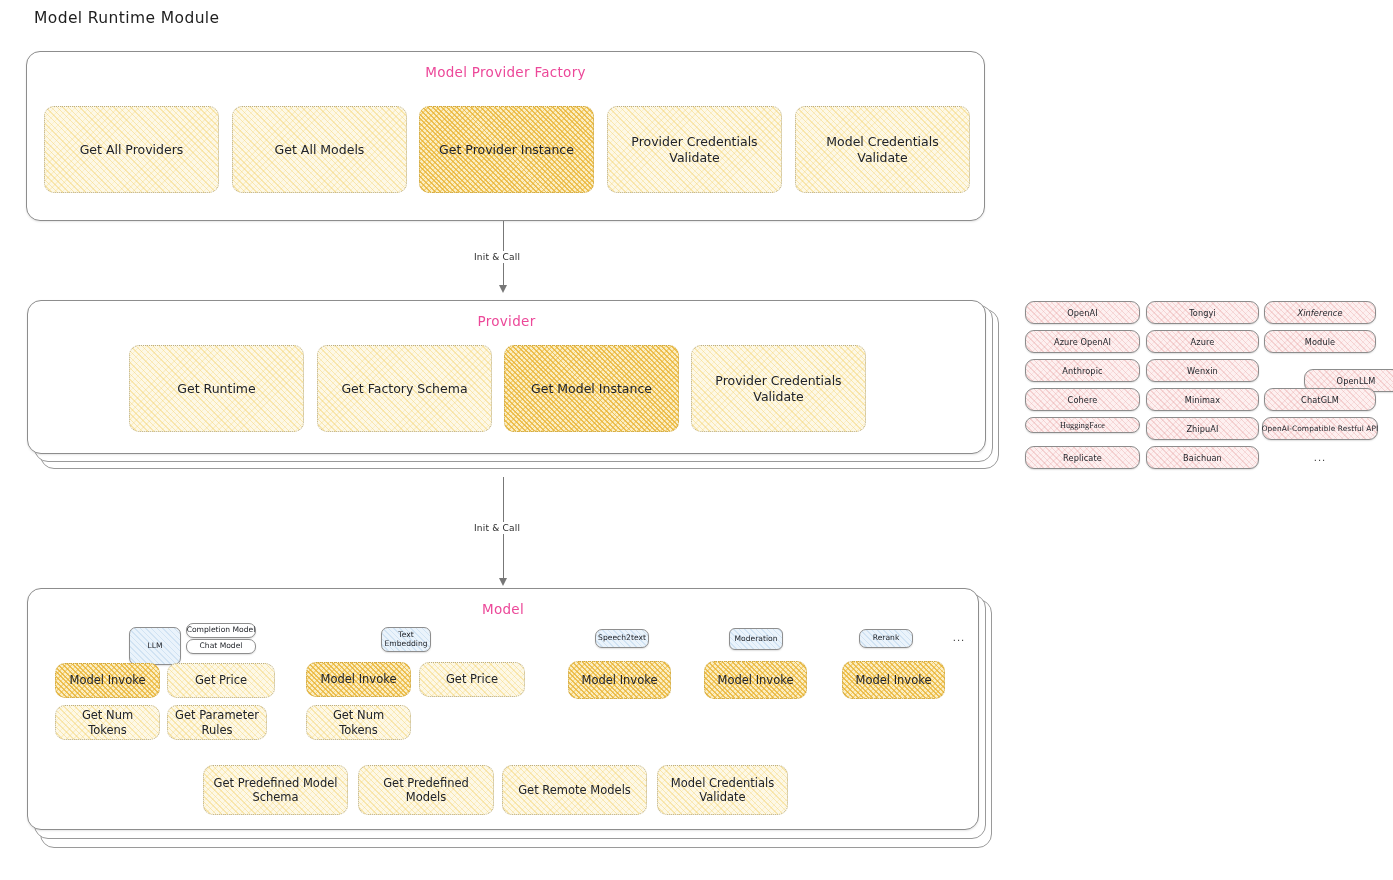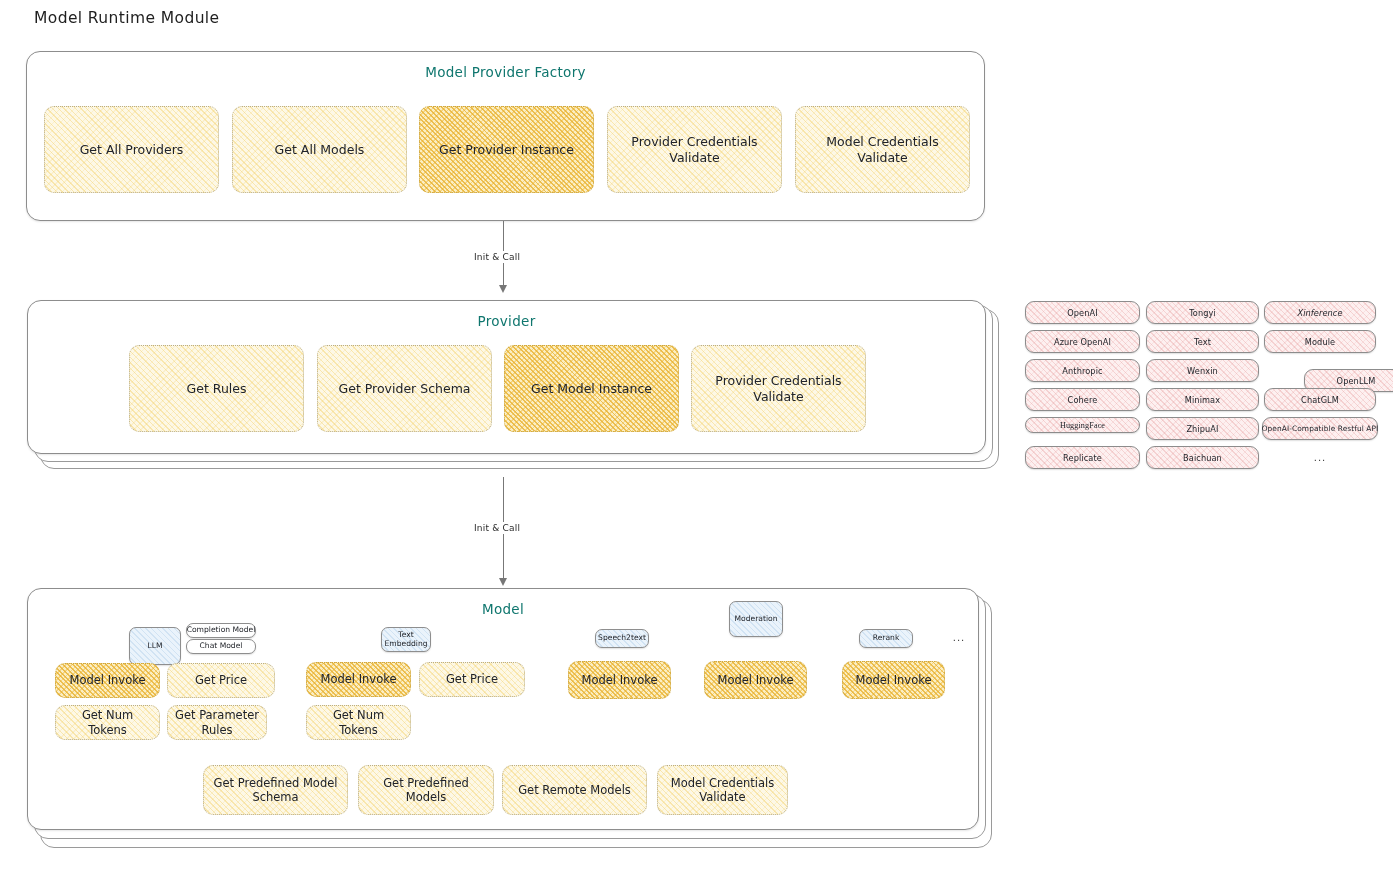--- a/index.html
+++ b/index.html
@@ -40,21 +40,21 @@
     background: #ffffff;
     border: 1.2px solid #9a9a9a;
     border-radius: 14px;
   }
   .panel-title {
     position: absolute;
     top: 12px;
     left: 0; right: 0;
     text-align: center;
     font-size: 13.5px;
-    color: #0f766e;
+    color: #ec4899;
     letter-spacing: 0.3px;
   }
 
   
   .hbox {
     position: absolute;
     border: 1.3px dotted #b9ad86;
     border-radius: 10px;
     display: flex;
     align-items: center;
@@ -186,24 +186,24 @@
   <div class="arrow-head" style="left:498.5px; top:285px;"></div>
   <div class="arrow-label" style="left:470px; top:251px;">Init &amp; Call</div>
 
   <div class="panel-layer" style="left:40px; top:309px; width:959px; height:160px;"></div>
   <div class="panel-layer" style="left:34px; top:305px; width:959px; height:157px;"></div>
   <div class="panel" style="left:27px; top:300px; width:959px; height:154px;">
     <div class="panel-title">Provider</div>
   </div>
 
   <div class="hbox t13" style="left:129px; top:345px; width:175px; height:87px;">
-    <span>Get Rules</span>
+    <span>Get Runtime</span>
   </div>
   <div class="hbox t13" style="left:317px; top:345px; width:175px; height:87px;">
-    <span>Get Provider Schema</span>
+    <span>Get Factory Schema</span>
   </div>
   <div class="hbox hl t13" style="left:504px; top:345px; width:175px; height:87px;">
     <span>Get Model Instance</span>
   </div>
   <div class="hbox t13" style="left:691px; top:345px; width:175px; height:87px;">
     <span>Provider Credentials Validate</span>
   </div>
 
   <div class="pchip" style="left:1025px; top:301px; width:115px; height:23px;">
     <span>OpenAI</span>
@@ -221,21 +221,21 @@
     <span>HuggingFace</span>
   </div>
   <div class="pchip" style="left:1025px; top:446px; width:115px; height:23px;align-items:center;">
     <span>Replicate</span>
   </div>
 
   <div class="pchip" style="left:1146px; top:301px; width:113px; height:23px;">
     <span>Tongyi</span>
   </div>
   <div class="pchip" style="left:1146px; top:330px; width:113px; height:23px;">
-    <span>Text</span>
+    <span>Azure</span>
   </div>
   <div class="pchip" style="left:1146px; top:359px; width:113px; height:23px;">
     <span>Wenxin</span>
   </div>
   <div class="pchip" style="left:1146px; top:388px; width:113px; height:23px;">
     <span>Minimax</span>
   </div>
   <div class="pchip" style="left:1146px; top:417px; width:113px; height:23px;">
     <span>ZhipuAI</span>
   </div>
@@ -306,21 +306,21 @@
     <span>Get Num Tokens</span>
   </div>
 
   <div class="mchip" style="left:595px; top:629px; width:54px; height:19px;">
     <span>Speech2text</span>
   </div>
   <div class="hbox hl t12" style="left:568px; top:661px; width:103px; height:38px;">
     <span>Model Invoke</span>
   </div>
 
-  <div class="mchip" style="left:729px; top:601px; width:54px; height:36px;">
+  <div class="mchip" style="left:729px; top:628px; width:54px; height:22px;border-radius:6px;">
     <span>Moderation</span>
   </div>
   <div class="hbox hl t12" style="left:704px; top:661px; width:103px; height:38px;">
     <span>Model Invoke</span>
   </div>
 
   <div class="mchip" style="left:859px; top:629px; width:54px; height:19px;">
     <span>Rerank</span>
   </div>
   <div class="hbox hl t12" style="left:842px; top:661px; width:103px; height:38px;">

